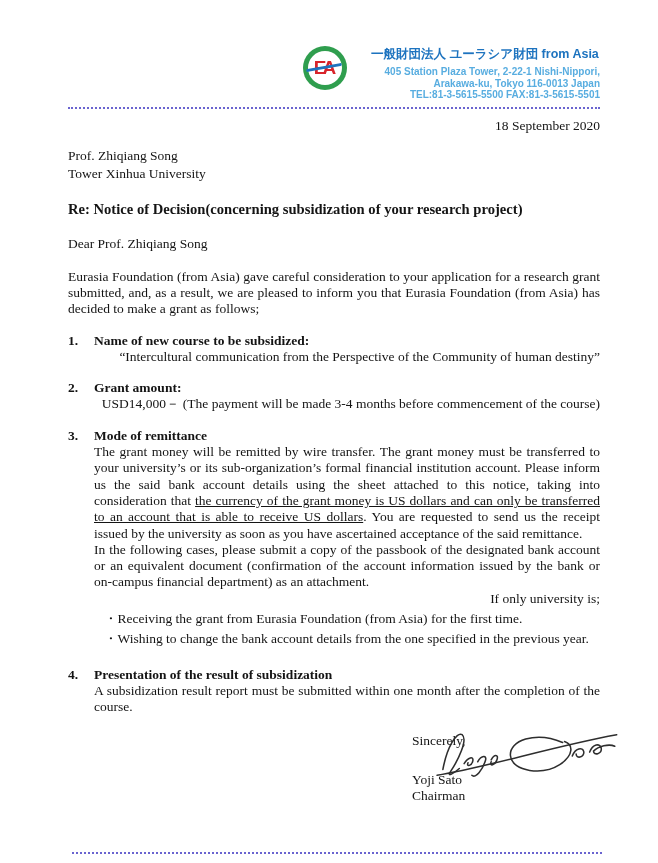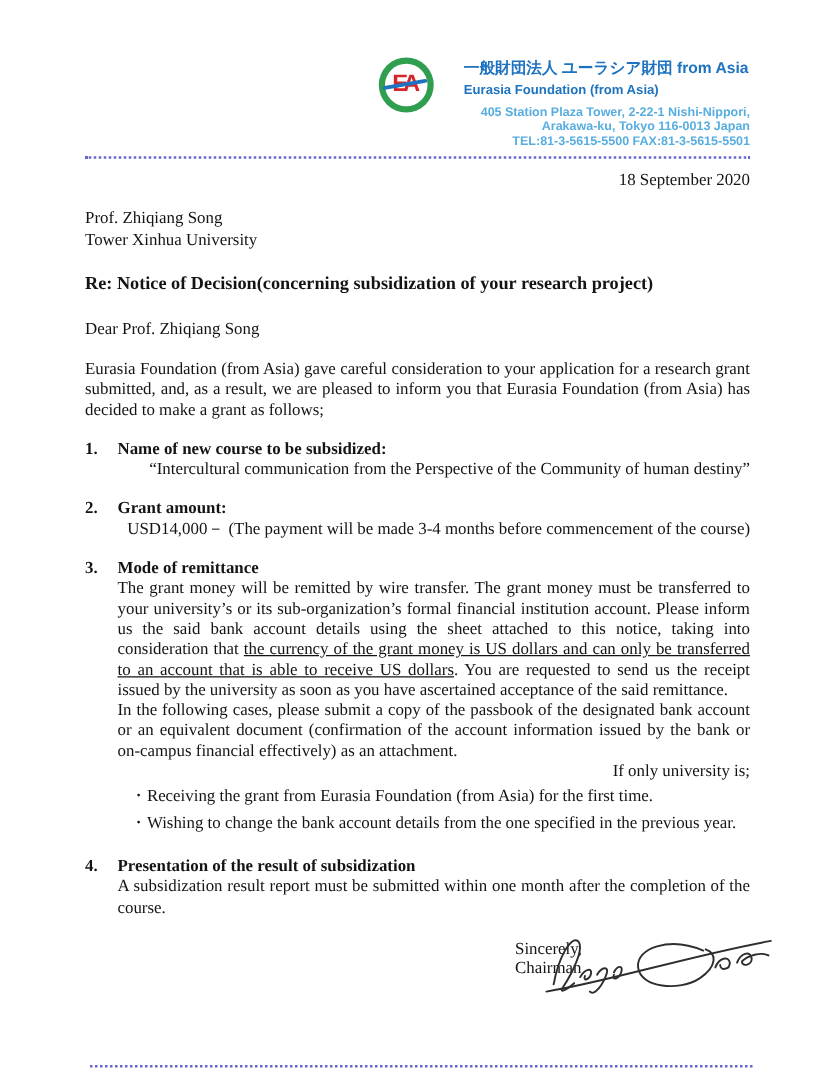--- a/index.html
+++ b/index.html
@@ -62,21 +62,20 @@
   <div class="letterhead">
     <div class="logo">
       <div class="logo-ring"></div>
       <div class="logo-inner">
         <span class="logo-letters">EA</span>
       </div>
       <div class="logo-swoosh"></div>
     </div>
     <div class="head-col">
       <div class="title-jp">一般財団法人 ユーラシア財団 from Asia</div>
-      <div class="subtitle-en">Eurasia Foundation (from Asia)</div>
       <div class="address">
         <div>405 Station Plaza Tower, 2-22-1 Nishi-Nippori,</div>
         <div>Arakawa-ku, Tokyo 116-0013 Japan</div>
         <div>TEL:81-3-5615-5500  FAX:81-3-5615-5501</div>
       </div>
     </div>
   </div>
 
   <div class="dotted"></div>
 
@@ -106,21 +105,21 @@
     </div>
     <div class="item-body nj">USD14,000－  (The payment will be made 3-4 months before commencement of the course)</div>
   </div>
 
   <div class="item">
     <div class="item-head">
       <span class="i-num">3.</span>
       <span>Mode of remittance</span>
     </div>
     <div class="item-body"><span>The grant money will be remitted by wire transfer. The grant money must be transferred to your university’s or its sub-organization’s formal financial institution account. Please inform us the said bank account details using the sheet attached to this notice, taking into consideration that </span><span class="underline">the currency of the grant money is US dollars and can only be transferred to an account that is able to receive US dollars</span><span>. You are requested to send us the receipt issued by the university as soon as you have ascertained acceptance of the said remittance.</span></div>
-    <div class="item-body">In the following cases, please submit a copy of the passbook of the designated bank account or an equivalent document (confirmation of the account information issued by the bank or on-campus financial effectively) as an attachment.</div>
+    <div class="item-body">In the following cases, please submit a copy of the passbook of the designated bank account or an equivalent document (confirmation of the account information issued by the bank or on-campus financial department) as an attachment.</div>
     <div class="item-body nj">If only university is;</div>
     <div class="bullets">
       <div class="bullet">・Receiving the grant from Eurasia Foundation (from Asia) for the first time.</div>
       <div class="bullet">・Wishing to change the bank account details from the one specified in the previous year.</div>
     </div>
   </div>
 
   <div class="item item4">
     <div class="item-head">
       <span class="i-num">4.</span>
@@ -137,19 +136,20 @@
         <path d="M10,50 C60,42 130,20 196,8"></path>
         <path d="M16,44 C20,22 30,4 36,8 C42,13 32,34 24,46 C20,52 26,49 33,43"></path>
         <path d="M38,38 C42,31 48,30 47,35 C46,40 40,42 42,37"></path>
         <path d="M52,36 C56,29 62,29 60,35 C57,44 50,54 46,50"></path>
         <path d="M66,34 C69,28 74,28 72,34 C70,40 64,41 66,36"></path>
         <path d="M140,16 C112,4 84,14 86,30 C88,47 120,50 137,39 C152,29 151,18 142,15"></path>
         <path d="M150,30 C153,22 161,20 162,26 C162,32 154,33 154,28"></path>
         <path d="M168,26 C171,18 179,16 180,22 C181,28 172,30 172,25 C177,20 188,17 194,20"></path>
       </g>
     </svg>
+    <div class="sig-name">Yoji Sato</div>
     <div>Chairman</div>
 
   </div>
 
   <div class="dotted-bottom"></div>
 
 </div>
 
 </body></html>

